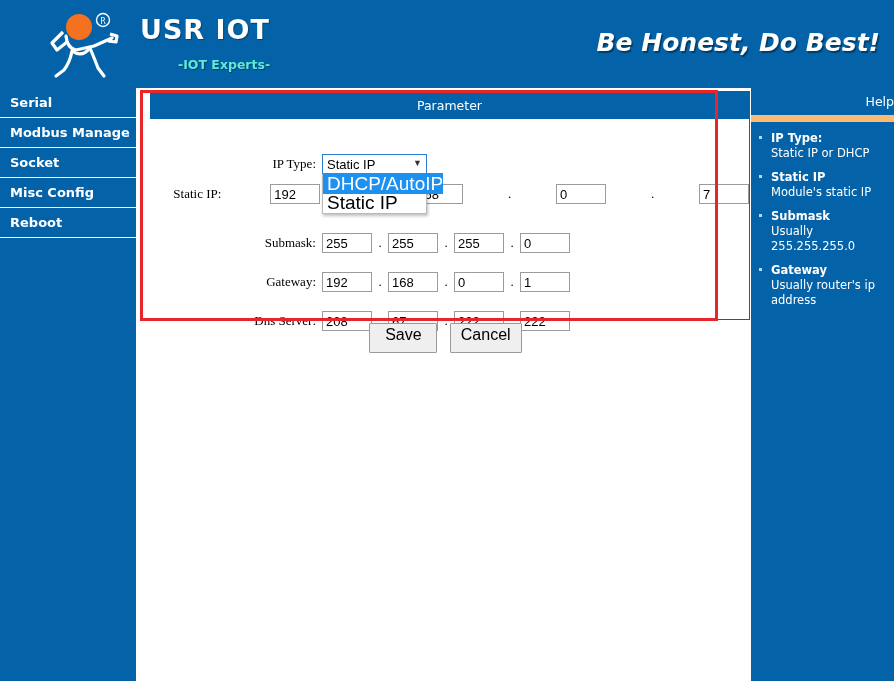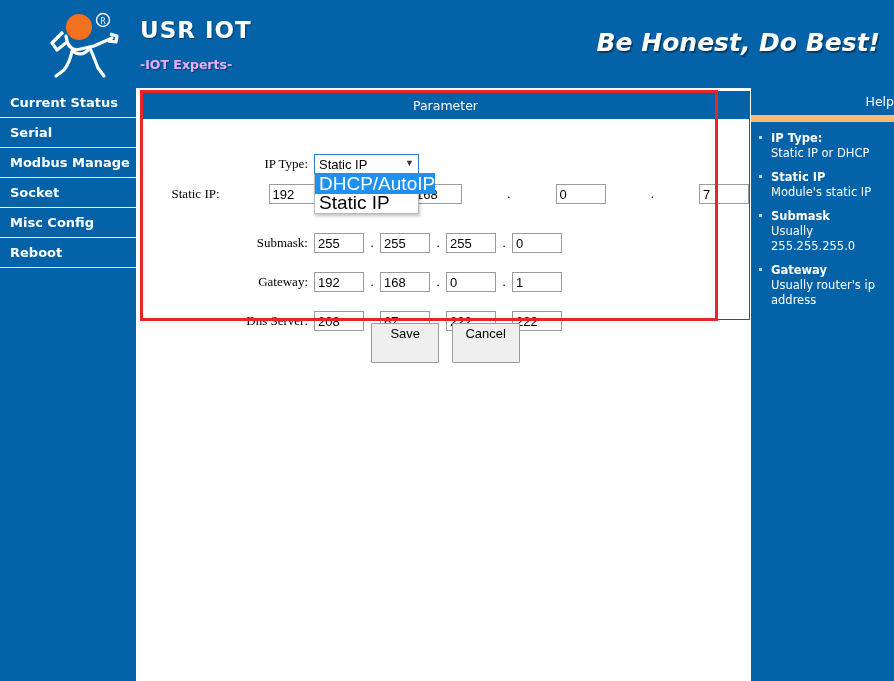--- a/index.html
+++ b/index.html
@@ -28,33 +28,34 @@
     position: absolute;
     left: 42px; top: 10px;
     width: 86px; height: 70px;
   }
   #brand-block {
     position: absolute;
     left: 140px; top: 14px;
   }
   #brand-title {
     color: #ffffff;
-    font-size: 23px;
+    font-size: 27px;
     font-weight: bold;
     letter-spacing: 1px;
     font-family: "DejaVu Sans", sans-serif;
     text-shadow: 1px 1px 1px rgba(0,0,0,.35);
     line-height: 32px;
   }
   #brand-tagline {
-    color: #f0abfc;
+    color: #5eead4;
     font-size: 12.5px;
     font-weight: bold;
     font-family: "DejaVu Sans", sans-serif;
     margin-top: 11px;
+    margin-left: 38px;
     text-shadow: 1px 1px 1px rgba(0,0,0,.35);
   }
   #slogan {
     position: absolute;
     right: 14px; top: 28px;
     color: #ffffff;
     font-size: 25px;
     font-weight: bold;
     font-style: italic;
     font-family: "DejaVu Sans", sans-serif;
@@ -106,20 +107,21 @@
   }
 
   
   #param-panel {
     position: absolute;
     left: 4px; top: 3px;
     width: 609px;
     background: #ffffff;
     border: 1px solid #1b5b99;
     box-sizing: border-box;
+    padding-left: 8px;
   }
   #param-title {
     height: 27px;
     line-height: 27px;
     background: #0463a8;
     color: #ffffff;
     font-size: 12.5px;
     font-family: "DejaVu Sans", sans-serif;
     text-align: center;
   }
@@ -224,23 +226,23 @@
   #button-bar {
     position: absolute;
     left: 4px;
     top: 235px;
     width: 609px;
     text-align: center;
   }
   .form-button {
     display: inline-block;
     min-width: 46px;
-    padding: 2px 10px 21px 10px;
+    padding: 2px 10px 8px 10px;
     margin: 0 4px;
-    font-size: 13px;
+    font-size: 16px;
     font-family: "Liberation Sans", sans-serif;
     color: #000;
     background: #efefef;
     border: 1px solid #9a9a9a;
     border-radius: 1px;
     cursor: pointer;
   }
 
   
   #annotation-box {
@@ -320,21 +322,20 @@
 
   <div id="brand-block">
     <div id="brand-title">USR IOT</div>
     <div id="brand-tagline">-IOT Experts-</div>
   </div>
 
   <div id="slogan">Be Honest, Do Best!</div>
 </div>
 
 <div id="sidebar">
-  <div class="nav-item">Current Status</div>
   <div class="nav-item">Serial</div>
   <div class="nav-item">Modbus Manage</div>
   <div class="nav-item">Socket</div>
   <div class="nav-item">Misc Config</div>
   <div class="nav-item">Reboot</div>
   <div id="nav-filler"></div>
 </div>
 
 <div id="content">
 

